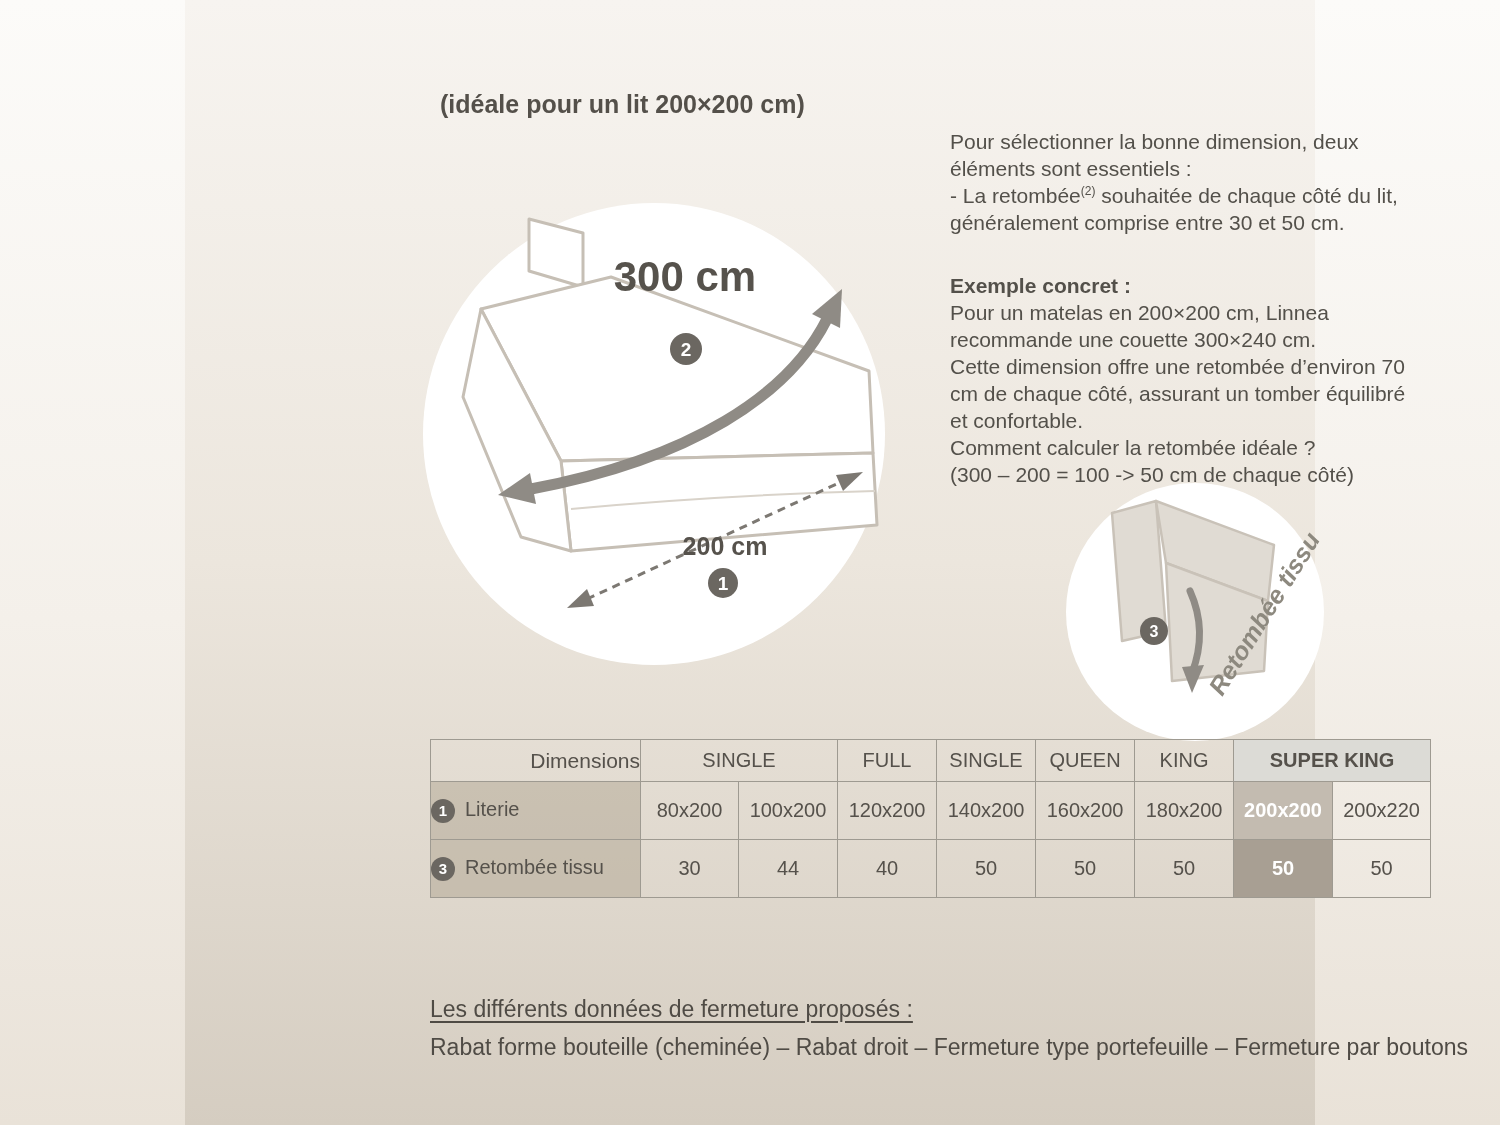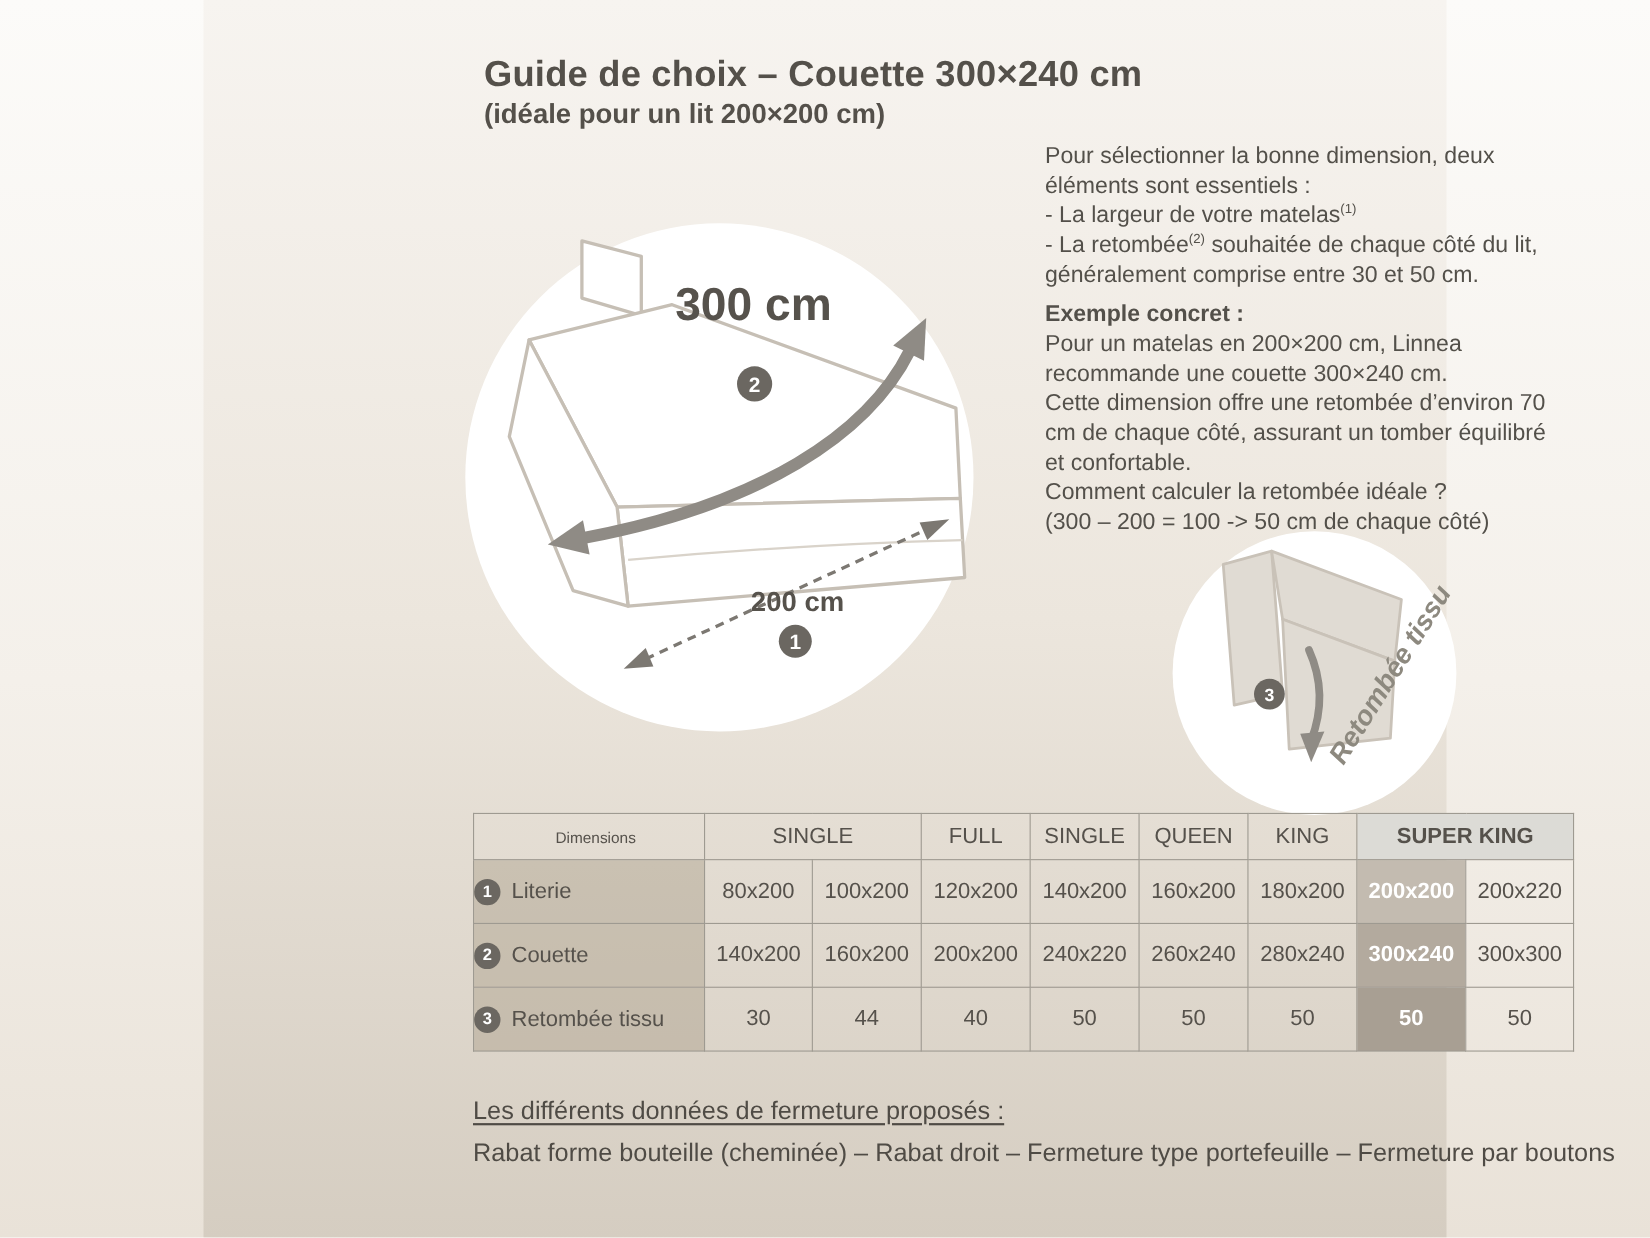--- a/index.html
+++ b/index.html
@@ -27,41 +27,40 @@
   .svg-big-label{font-family:"Liberation Sans",sans-serif;font-weight:bold;font-size:42px;fill:#56524c;text-anchor:middle;}
   .svg-small-label{font-family:"Liberation Sans",sans-serif;font-weight:bold;font-size:25px;fill:#56524c;text-anchor:middle;}
   .svg-badge-text{font-family:"Liberation Sans",sans-serif;font-weight:bold;font-size:19px;fill:#ffffff;text-anchor:middle;}
   .svg-badge-text-sm{font-family:"Liberation Sans",sans-serif;font-weight:bold;font-size:16px;fill:#ffffff;text-anchor:middle;}
 
   .size-table{position:absolute;left:245px;top:739px;width:1000px;border-collapse:collapse;table-layout:fixed;
               font-size:20px;color:#55514b;}
   .size-table th,.size-table td{border:1px solid #9e9a91;text-align:center;font-weight:normal;padding:0;overflow:hidden;}
   .size-table thead th{height:41px;}
   .size-table tbody td{height:57px;}
-  th.dim{text-align:center;padding-left:12px;font-size:14px;}
+  th.dim{text-align:right;padding-left:12px;font-size:21px;}
   th.sk{background:#dcdbd6;font-weight:bold;}
   td.label-cell{background:rgba(168,156,134,0.42);text-align:left;}
   td.hl{color:#ffffff;font-weight:bold;}
   td.hl-a{background:#c3bbb0;}
   td.hl-b{background:#b3aa9e;}
   td.hl-c{background:#a89f93;}
   .badge{display:inline-flex;width:24px;height:24px;border-radius:50%;background:#6b6761;color:#ffffff;
          font-size:15px;font-weight:bold;align-items:center;justify-content:center;margin-right:10px;vertical-align:middle;}
 
   .table-note{position:absolute;left:245px;top:963px;width:1000px;text-align:right;font-style:italic;font-size:19px;color:#55514b;}
   .footer-heading{position:absolute;left:245px;top:996px;font-size:23px;text-decoration:underline;text-underline-offset:4px;color:#4f4b45;}
   .footer-text{position:absolute;left:245px;top:1034px;font-size:23px;color:#4f4b45;white-space:nowrap;}
 </style>
 </head>
 <body>
 
 <div class="canvas">
   <div class="panel">
 
-    <h1 class="title">Guide de choix – Couette 300×240 cm</h1>
     <h2 class="subtitle">(idéale pour un lit 200×200 cm)</h2>
 
     <div class="main-circle">
       <svg viewBox="0 0 462 462" width="462" height="462">
         <g fill="#ffffff" stroke="#c6bfb5" stroke-width="3" stroke-linejoin="round">
           <polygon points="106,16 160,30 160,84 106,68"></polygon>
           <polygon points="58,106 188,74 446,168 450,250 138,258"></polygon>
           <polygon points="138,258 450,250 454,322 148,348"></polygon>
           <polygon points="58,106 138,258 148,348 98,334 40,194"></polygon>
         </g>
@@ -81,21 +80,20 @@
         <polygon points="440,269 413,272 420,288" fill="#7c7872"></polygon>
 
         <text x="302" y="352" class="svg-small-label">200 cm</text>
         <circle cx="300" cy="380" r="15" fill="#6b6761"></circle>
         <text x="300" y="387" class="svg-badge-text">1</text>
       </svg>
     </div>
 
     <div class="intro">
       <p><span>Pour sélectionner la bonne dimension, deux éléments sont essentiels :</span></p>
-      <p><span>- La largeur de votre matelas</span><sup>(1)</sup></p>
       <p><span>- La retombée</span><sup>(2)</sup><span> souhaitée de chaque côté du lit, généralement comprise entre 30 et 50 cm.</span></p>
     </div>
 
     <div class="example">
       <p class="h">Exemple concret :</p>
       <p>Pour un matelas en 200×200 cm, Linnea recommande une couette 300×240 cm.</p>
       <p>Cette dimension offre une retombée d’environ 70 cm de chaque côté, assurant un tomber équilibré et confortable.</p>
       <p>Comment calculer la retombée idéale ?</p>
       <p>(300 – 200 = 100  -&gt; 50 cm de chaque côté)</p>
     </div>
@@ -144,31 +142,20 @@
           <td>80x200</td>
           <td>100x200</td>
           <td>120x200</td>
           <td>140x200</td>
           <td>160x200</td>
           <td>180x200</td>
           <td class="hl hl-a">200x200</td>
           <td>200x220</td>
         </tr>
         <tr>
-          <td class="label-cell"><span class="badge">2</span><span>Couette</span></td>
-          <td>140x200</td>
-          <td>160x200</td>
-          <td>200x200</td>
-          <td>240x220</td>
-          <td>260x240</td>
-          <td>280x240</td>
-          <td class="hl hl-b">300x240</td>
-          <td>300x300</td>
-        </tr>
-        <tr>
           <td class="label-cell"><span class="badge">3</span><span>Retombée tissu</span></td>
           <td>30</td>
           <td>44</td>
           <td>40</td>
           <td>50</td>
           <td>50</td>
           <td>50</td>
           <td class="hl hl-c">50</td>
           <td>50</td>
         </tr>

